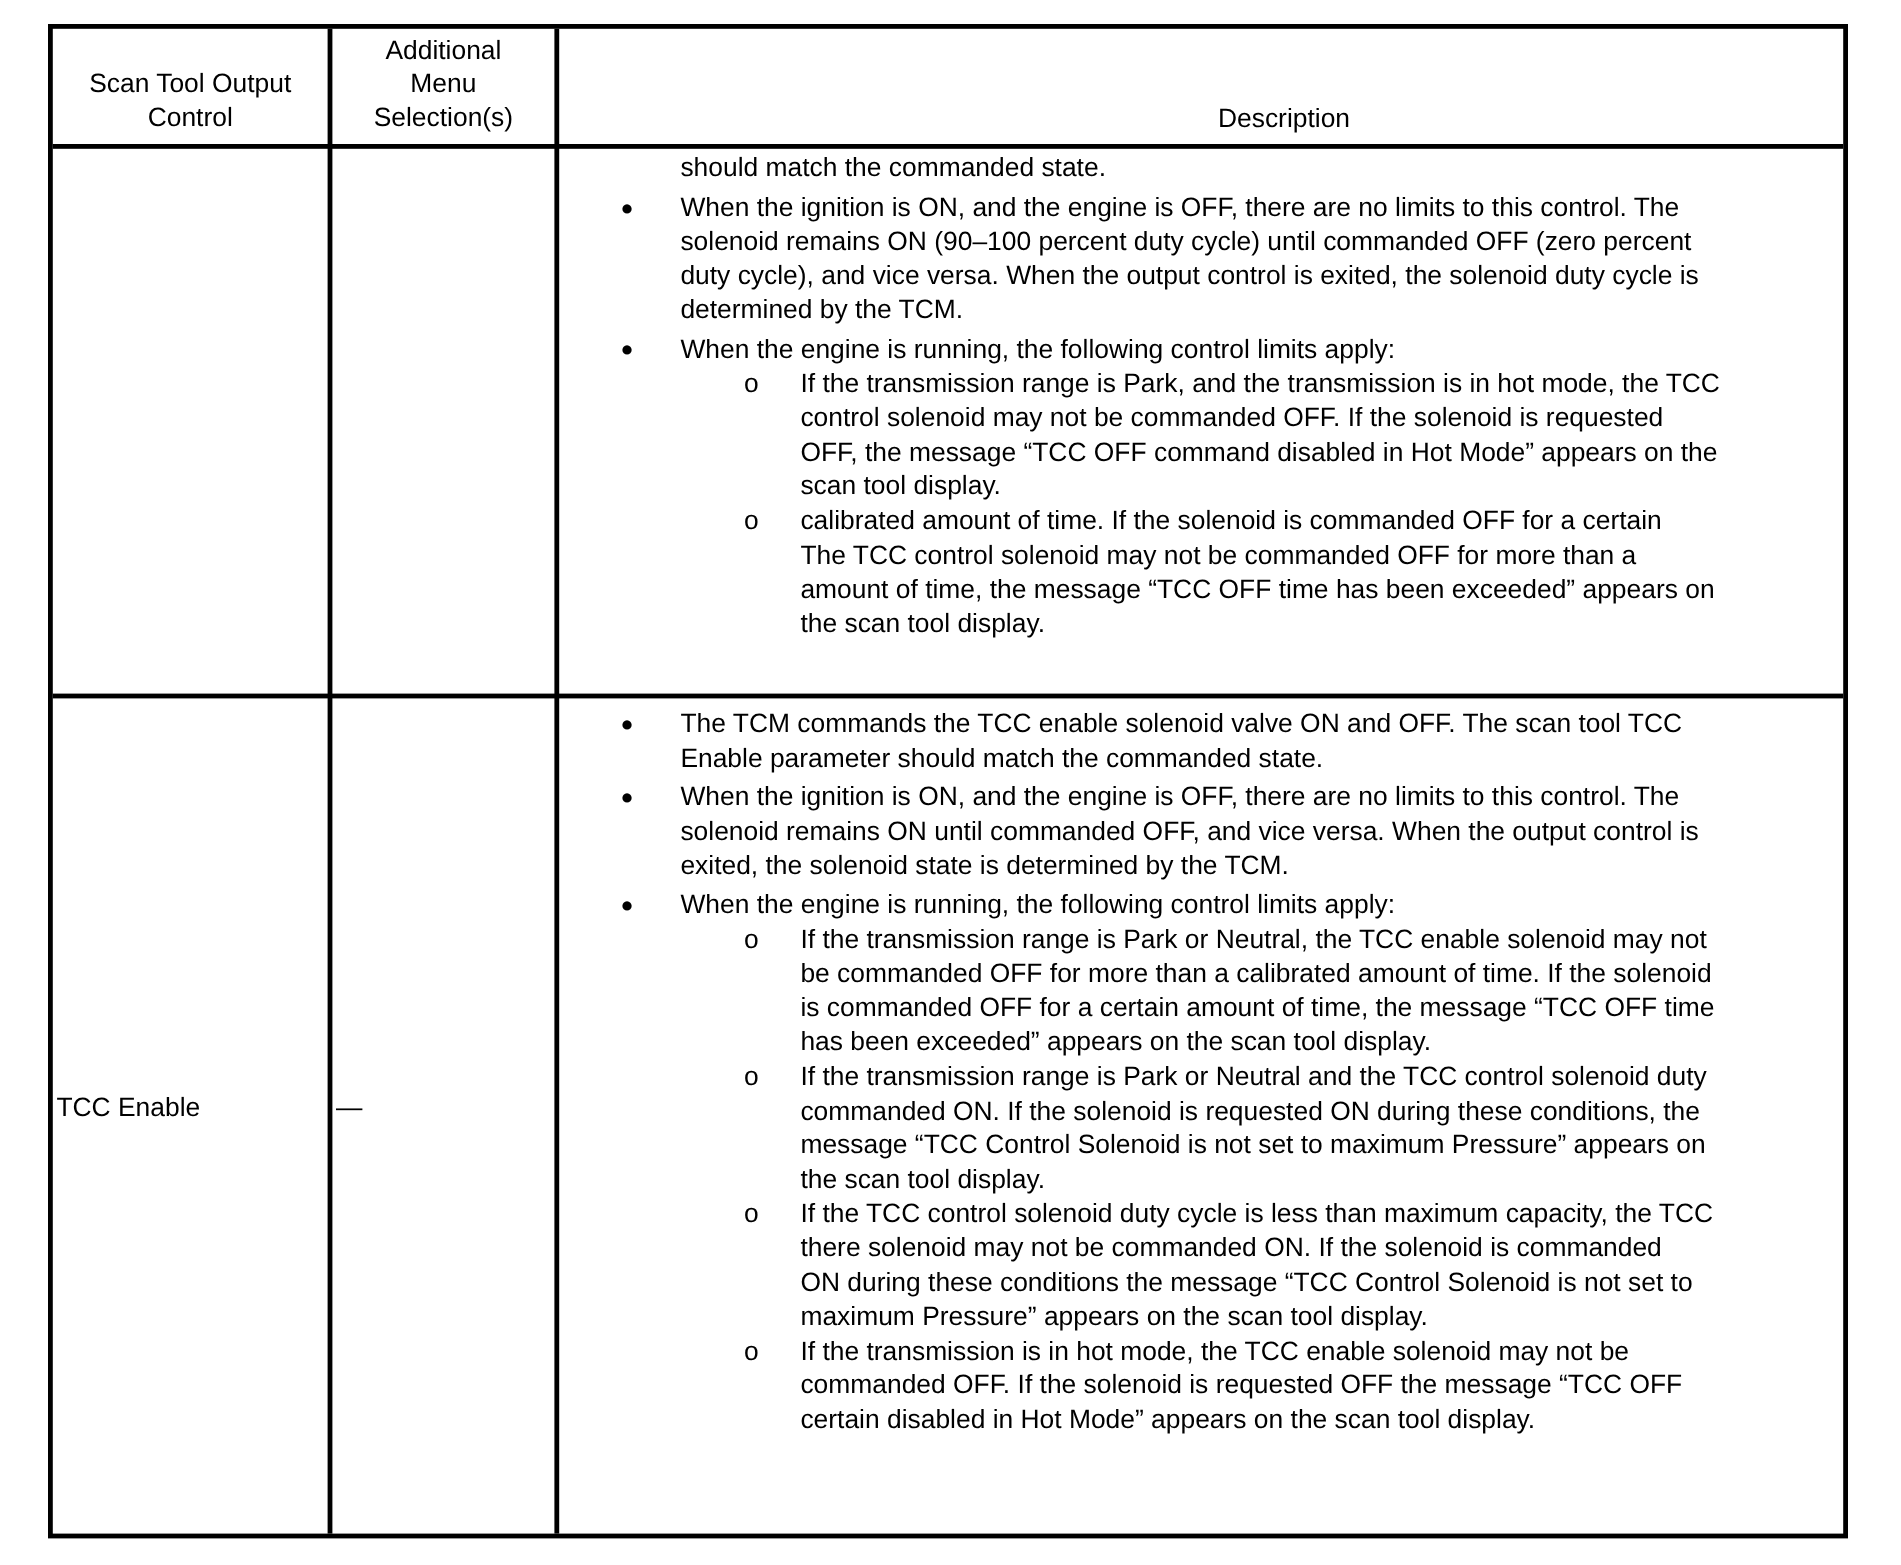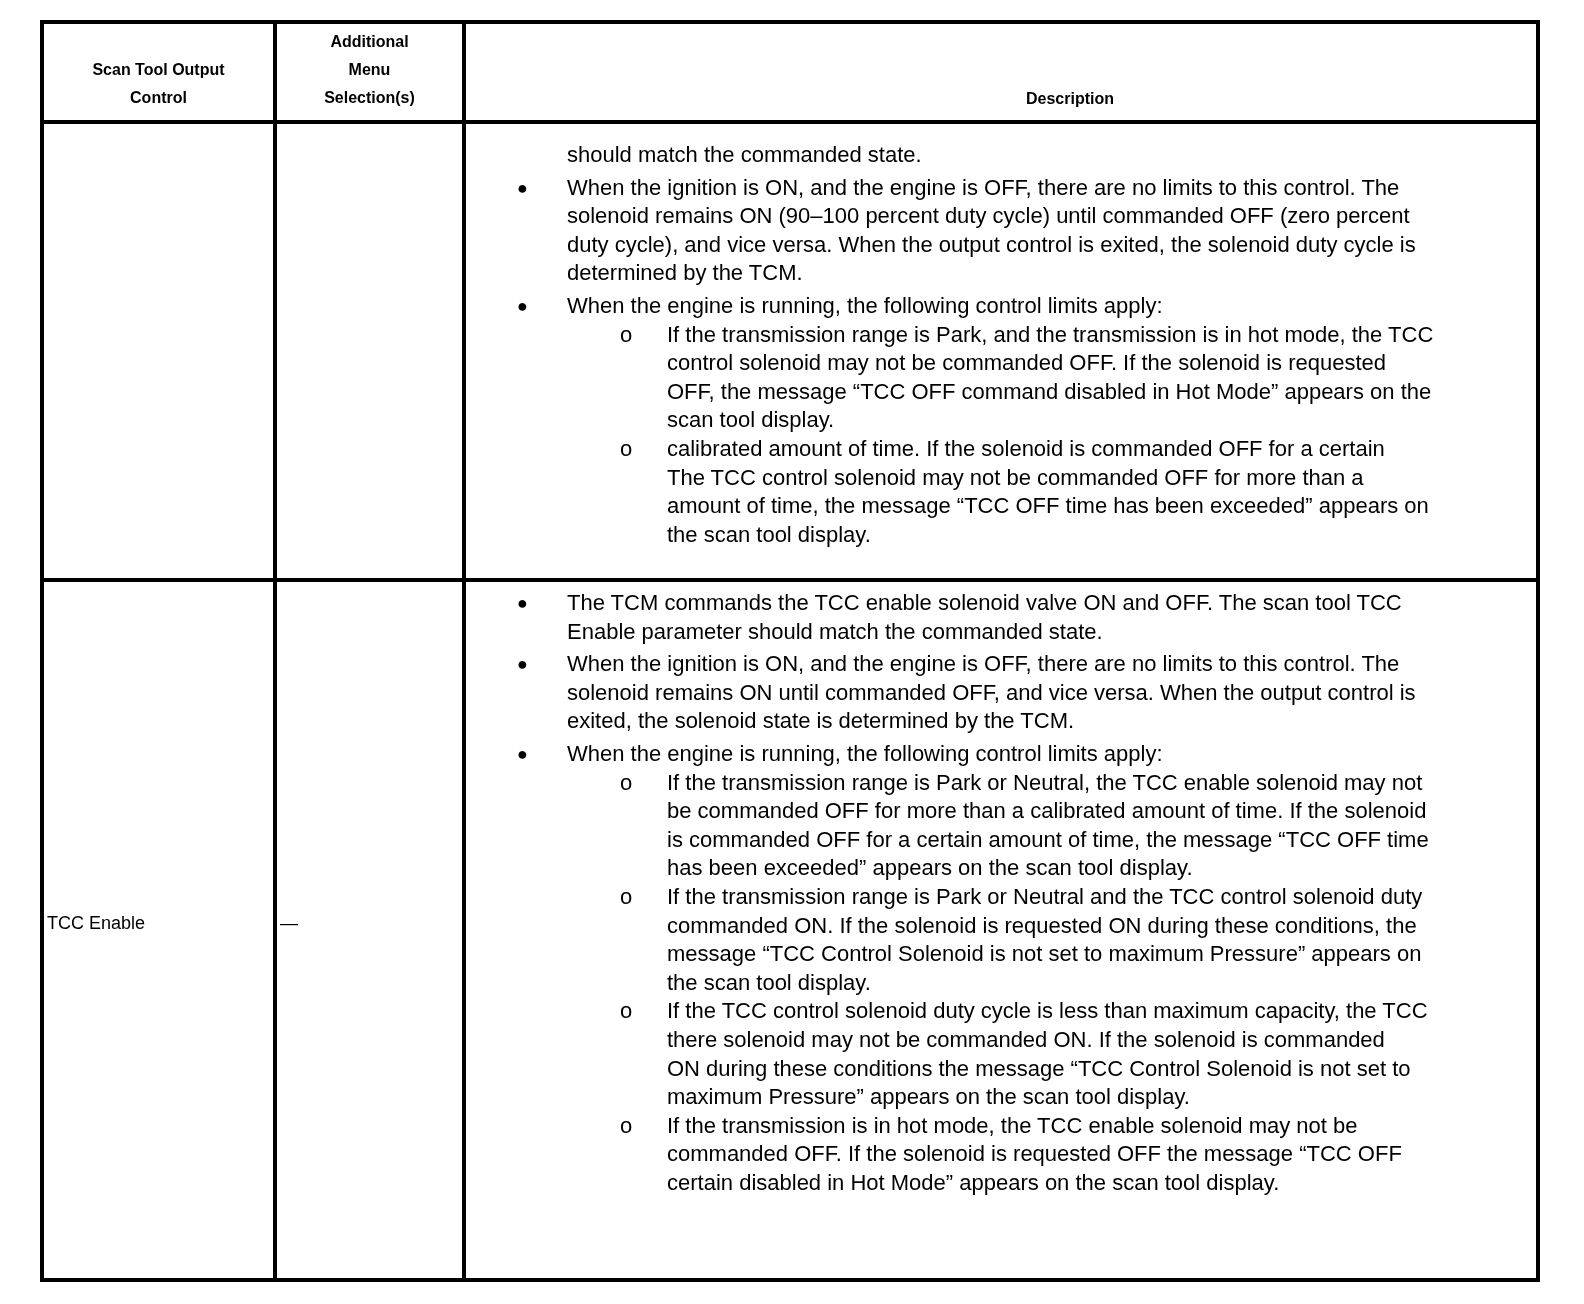--- a/index.html
+++ b/index.html
@@ -2,22 +2,22 @@
 <html><head>
 <meta charset="utf-8">
 <style>
   html, body { margin: 0; padding: 0; background: #ffffff; }
   body { width: 1584px; height: 1304px; position: relative; overflow: hidden;
          font-family: "Liberation Sans", sans-serif; color: #000; }
   .tbl { position: absolute; left: 40px; top: 20px; width: 1500px; height: 1262px;
          box-sizing: border-box; border: 4px solid #000; }
   .vline { position: absolute; top: 0; bottom: 0; width: 4px; background: #000; }
   .hline { position: absolute; left: 0; right: 0; height: 4px; background: #000; }
-  .hdr { position: absolute; font-weight: bold; font-size: 16px; line-height: 28px; text-align: center; }
-  .cell-text { position: absolute; font-size: 18px; line-height: 28px; }
+  .hdr { position: absolute; font-weight: normal; font-size: 22px; line-height: 28px; text-align: center; }
+  .cell-text { position: absolute; font-size: 22px; line-height: 28px; }
   .desc { position: absolute; font-size: 22px; line-height: 28.6px; }
   .bl { position: relative; padding-left: 527px; }
   .bl .mark { position: absolute; left: 477px; top: 0; font-size: 18px; }
   .sub { position: relative; padding-left: 627px; }
   .sub .mark { position: absolute; left: 580px; top: 0; }
   .gap { height: 4px; }
   .ptxt { display: block; }
 </style>
 </head>
 <body>
@@ -37,21 +37,21 @@
 </div>
 <div class="hdr" style="left:277px; top:28px; width:185px;">
   <span class="ptxt">Additional</span>
   <span class="ptxt">Menu</span>
   <span class="ptxt">Selection(s)</span>
 </div>
 <div class="hdr" style="left:466px; top:85px; width:1208px;">
   <span>Description</span>
 </div>
 
-<div class="desc" style="left:40px; top:141px; width:1500px;">
+<div class="desc" style="left:40px; top:126px; width:1500px;">
   <div class="bl">
     <span>should match the commanded state.</span>
   </div>
   <div class="gap"></div>
   <div class="bl">
     <span class="mark">●</span>
     <span class="ptxt">When the ignition is ON, and the engine is OFF, there are no limits to this control. The</span>
     <span class="ptxt">solenoid remains ON (90–100 percent duty cycle) until commanded OFF (zero percent</span>
     <span class="ptxt">duty cycle), and vice versa. When the output control is exited, the solenoid duty cycle is</span>
     <span class="ptxt">determined by the TCM.</span>

